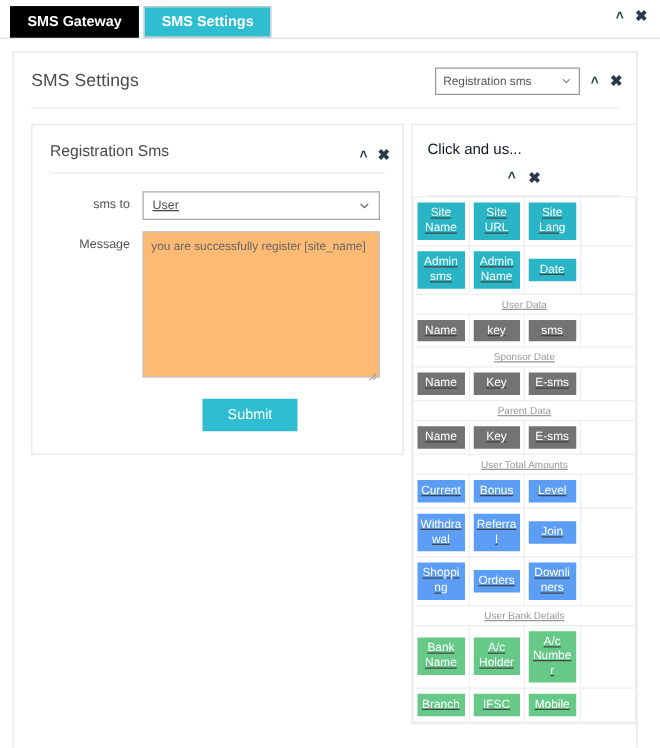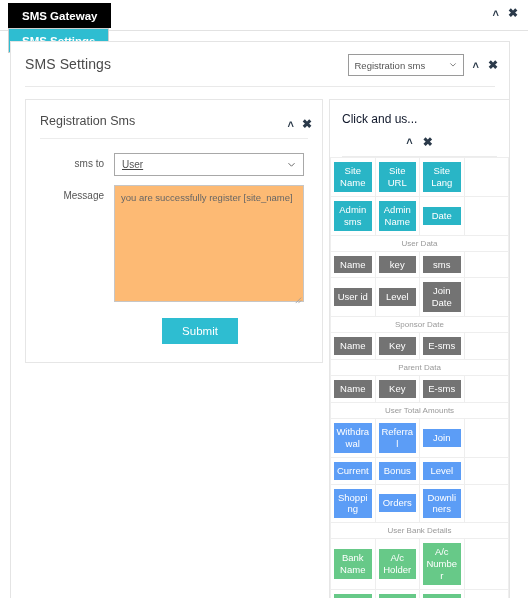--- a/index.html
+++ b/index.html
@@ -10,25 +10,24 @@
     background: #ffffff;
     font-family: "Liberation Sans", sans-serif;
     color: #444;
   }
   .app { position: relative; width: 528px; height: 598px; overflow: hidden; }
 
   
   .tabbar {
     height: 31px;
     display: flex;
-    align-items: flex-start;
+    align-items: flex-end;
     padding: 3px 0 0 8px;
     background: #ffffff;
     border-bottom: 1px solid #e2e2e2;
-    flex-direction: column;
   }
   .tab {
     height: 25px;
     line-height: 25px;
     padding: 0 13px;
     font-size: 11.5px;
     font-weight: bold;
     margin-right: 4px;
     border: 1px solid #d8d8d8;
     cursor: pointer;
@@ -199,20 +198,21 @@
     border-collapse: collapse;
     width: 100%;
     table-layout: fixed;
   }
   table.tags td {
     border: 1px solid #eeeeee;
     padding: 4px 3px;
     text-align: center;
     vertical-align: middle;
     height: 22px;
+    text-decoration: underline;
   }
   td.gcell { width: 25%; }
   .tag {
     display: block;
     width: 100%;
     color: #ffffff;
     font-size: 9.5px;
     line-height: 1.25;
     padding: 3px 2px;
     text-align: center;
@@ -364,32 +364,20 @@
                     <span class="tag yellow">Name</span>
                   </td>
                   <td class="gcell">
                     <span class="tag yellow">key</span>
                   </td>
                   <td class="gcell">
                     <span class="tag yellow">sms</span>
                   </td>
                   <td class="gcell"></td>
                 </tr>
-                <tr>
-                  <td class="gcell">
-                    <span class="tag yellow">User id</span>
-                  </td>
-                  <td class="gcell">
-                    <span class="tag yellow">Level</span>
-                  </td>
-                  <td class="gcell">
-                    <span class="tag yellow">Join Date</span>
-                  </td>
-                  <td class="gcell"></td>
-                </tr>
                 <tr class="grouprow">
                   <td colspan="4" class="grouplabel">Sponsor Date</td>
                 </tr>
                 <tr>
                   <td class="gcell">
                     <span class="tag yellow">Name</span>
                   </td>
                   <td class="gcell">
                     <span class="tag yellow">Key</span>
                   </td>
@@ -411,39 +399,39 @@
                   <td class="gcell">
                     <span class="tag yellow">E-sms</span>
                   </td>
                   <td class="gcell"></td>
                 </tr>
                 <tr class="grouprow">
                   <td colspan="4" class="grouplabel">User Total Amounts</td>
                 </tr>
                 <tr>
                   <td class="gcell">
+                    <span class="tag blue">Current</span>
+                  </td>
+                  <td class="gcell">
+                    <span class="tag blue">Bonus</span>
+                  </td>
+                  <td class="gcell">
+                    <span class="tag blue">Level</span>
+                  </td>
+                  <td class="gcell"></td>
+                </tr>
+                <tr>
+                  <td class="gcell">
                     <span class="tag blue">Withdrawal</span>
                   </td>
                   <td class="gcell">
                     <span class="tag blue">Referral</span>
                   </td>
                   <td class="gcell">
                     <span class="tag blue">Join</span>
-                  </td>
-                  <td class="gcell"></td>
-                </tr>
-                <tr>
-                  <td class="gcell">
-                    <span class="tag blue">Current</span>
-                  </td>
-                  <td class="gcell">
-                    <span class="tag blue">Bonus</span>
-                  </td>
-                  <td class="gcell">
-                    <span class="tag blue">Level</span>
                   </td>
                   <td class="gcell"></td>
                 </tr>
                 <tr>
                   <td class="gcell">
                     <span class="tag blue">Shopping</span>
                   </td>
                   <td class="gcell">
                     <span class="tag blue">Orders</span>
                   </td>

